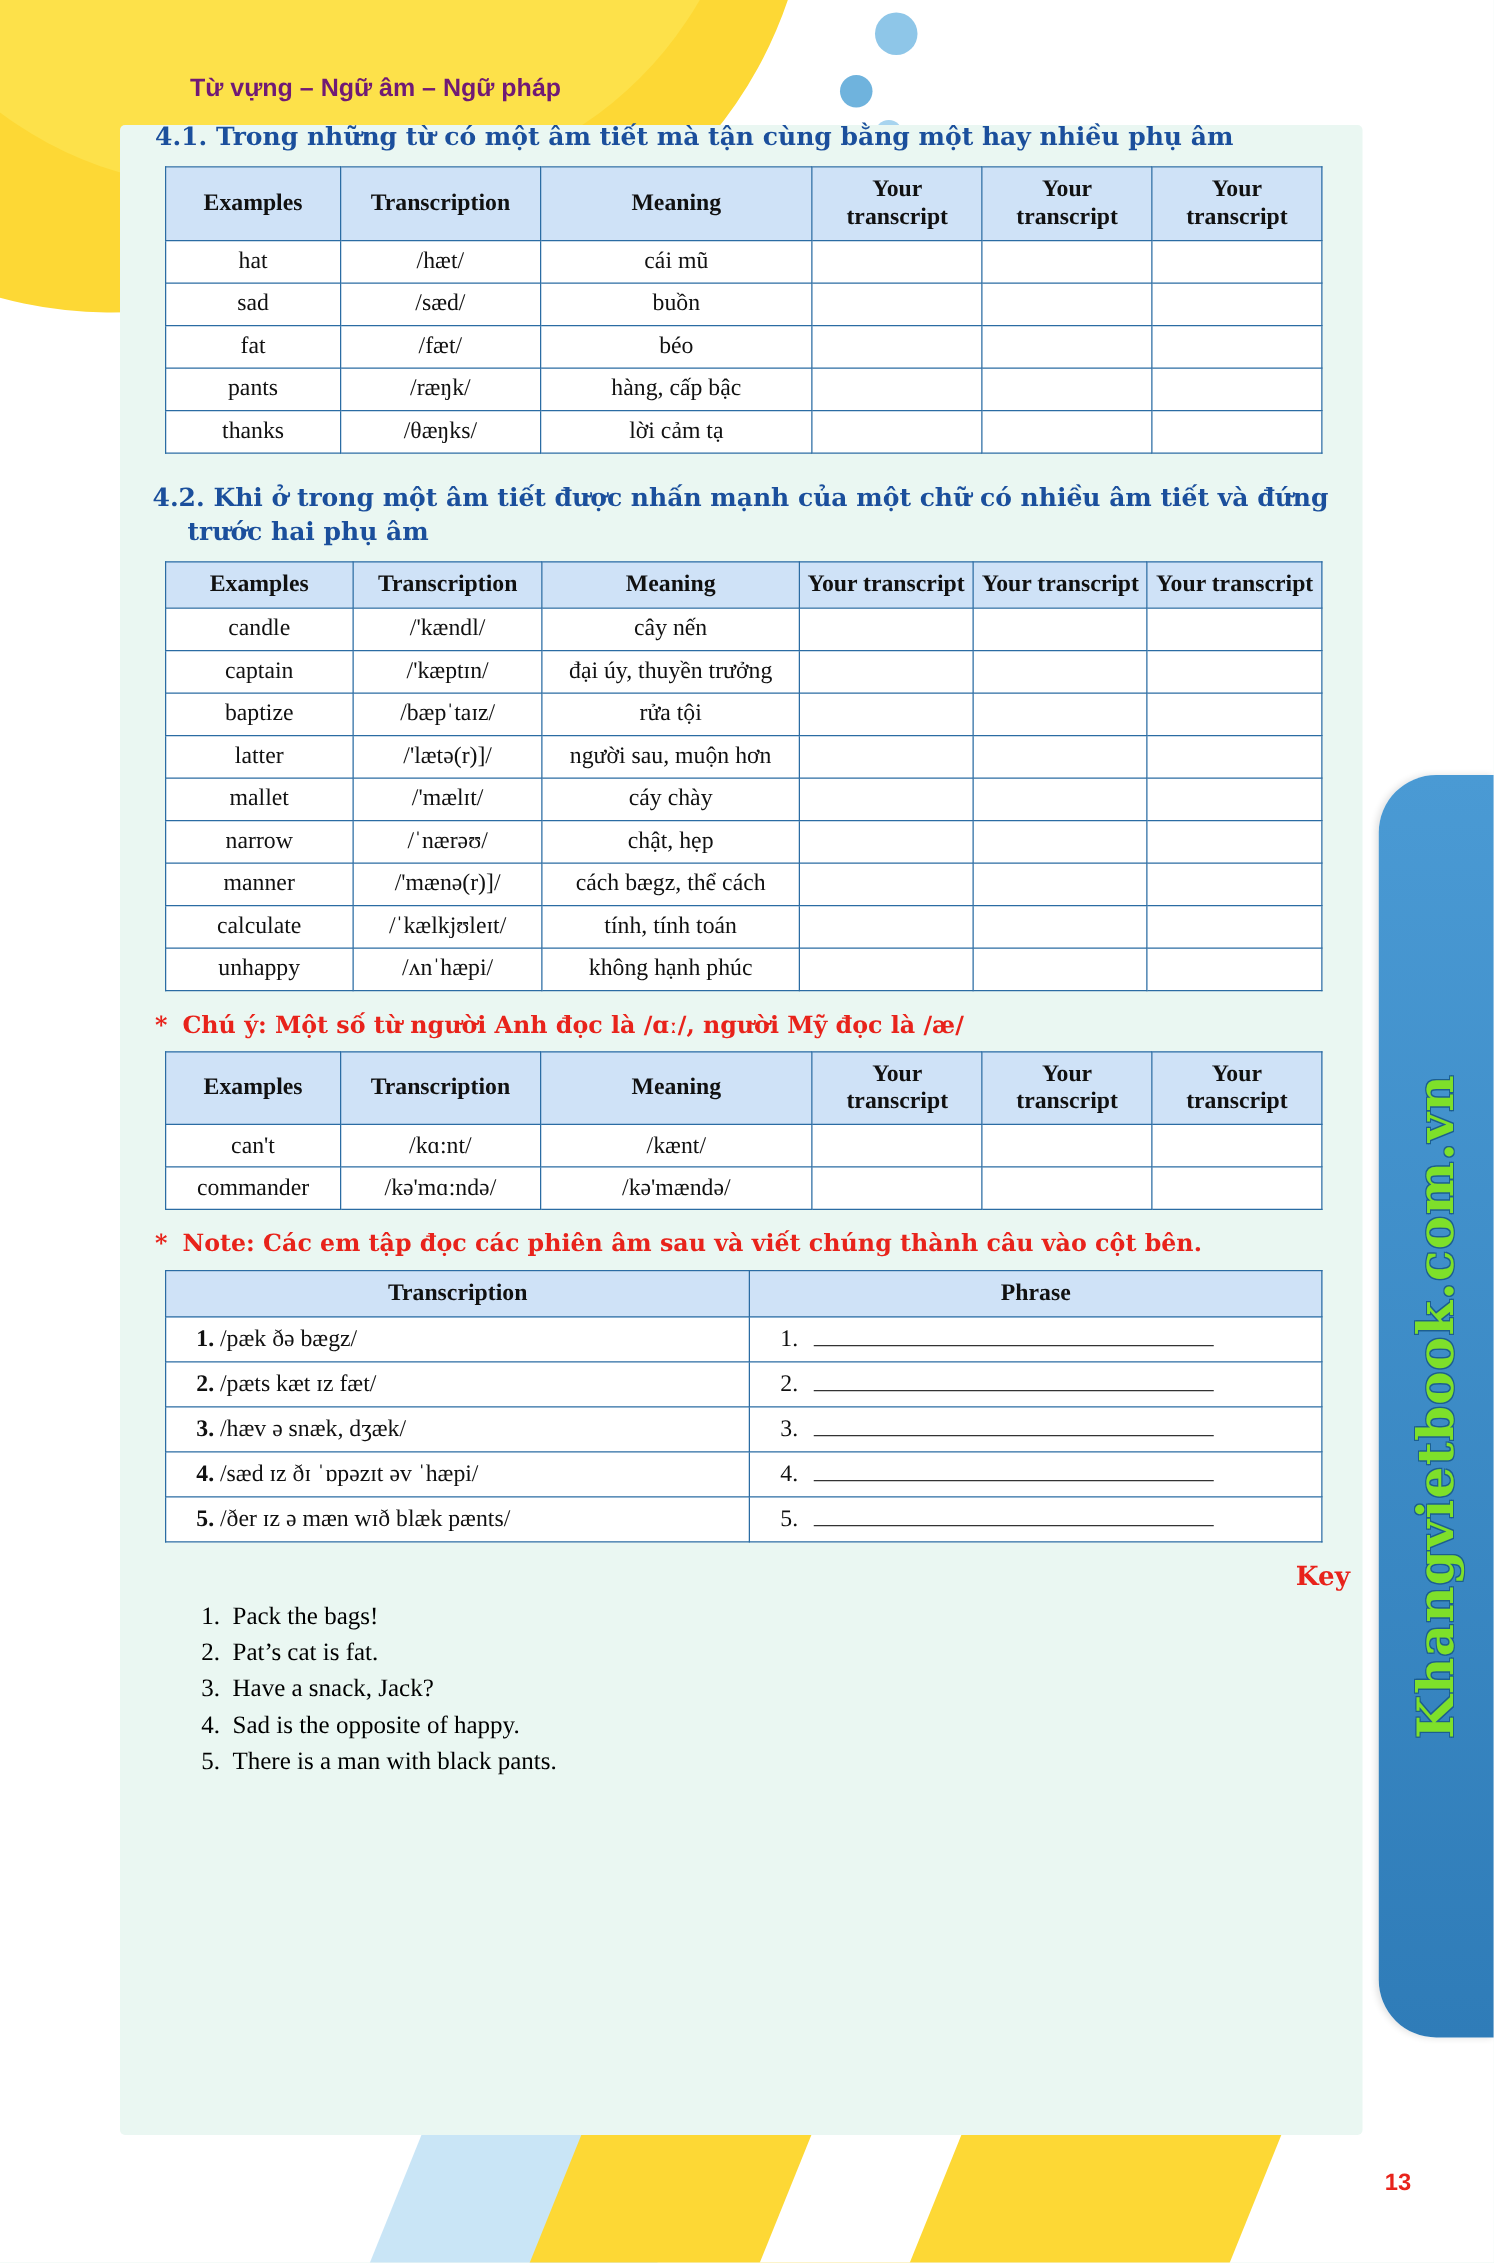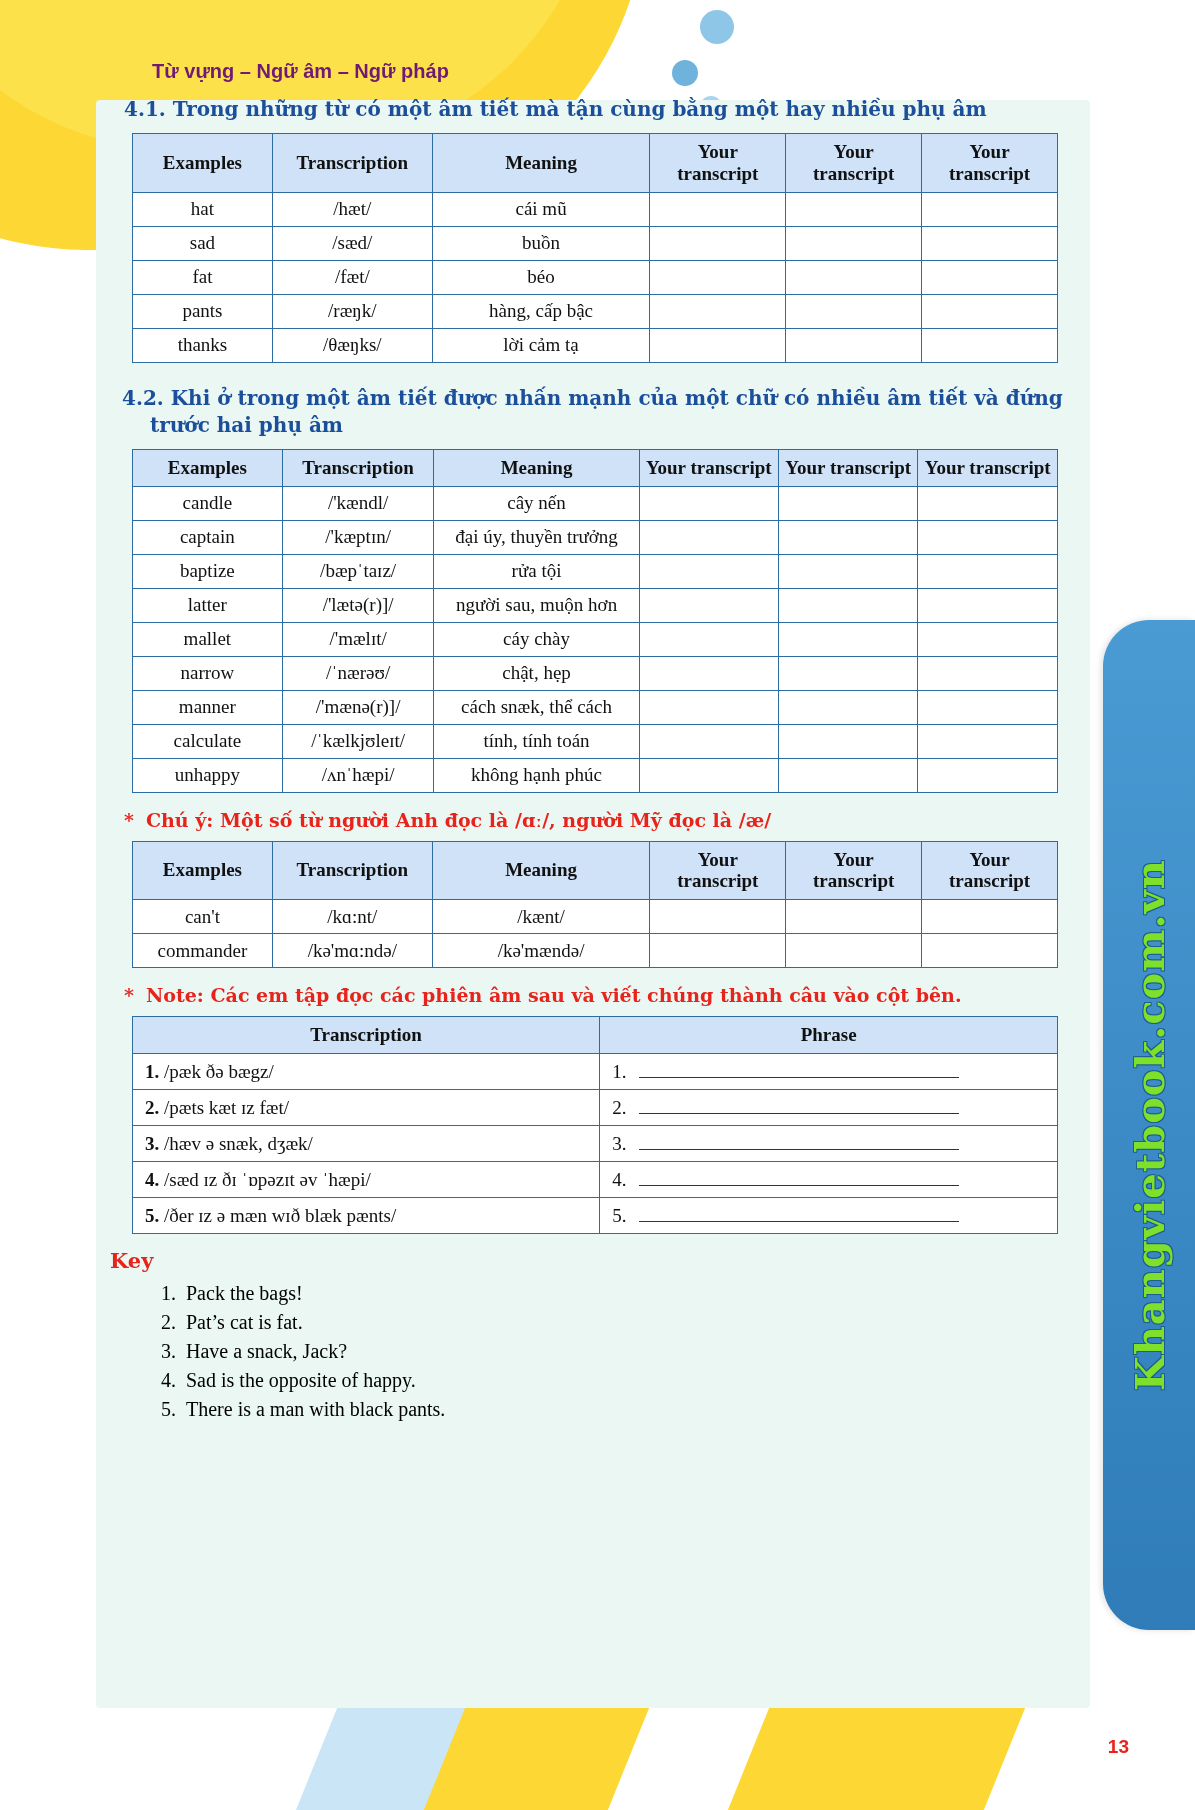--- a/index.html
+++ b/index.html
@@ -170,32 +170,32 @@
   .t6 td { height: 34px; }
 
   .t6b col.c1 { width: 146px; }
   .t6b col.c2 { width: 148px; }
   .t6b col.c3 { width: 200px; }
 
   
   .t2 { width: 926px; }
   .t2 col.p1 { width: 468px; }
   .t2 col.p2 { width: 458px; }
-  .t2 td { height: 36px; text-align: left; padding-left: 12px; font-size: 19px; }
+  .t2 td { height: 36px; text-align: left; padding-left: 24px; font-size: 19px; }
   .t2 .num { font-weight: bold; }
   .blank-line {
     display: inline-block;
     width: 320px;
     border-bottom: 1px solid #333;
     height: 15px;
     margin-left: 8px;
   }
 
   .key-title {
-    text-align: left;
+    text-align: right;
     font-family: "DejaVu Serif", serif;
     font-weight: bold;
     font-size: 21px;
     color: #e8231b;
     margin: 14px 0 6px 0;
   }
   .key-list {
     margin: 0 0 0 40px;
     font-size: 20px;
     line-height: 1.45;
@@ -369,21 +369,21 @@
         <td>narrow</td>
         <td>/ˈnærəʊ/</td>
         <td>chật, hẹp</td>
         <td></td>
         <td></td>
         <td></td>
       </tr>
       <tr>
         <td>manner</td>
         <td>/'mænə(r)]/</td>
-        <td>cách snæk, thể cách</td>
+        <td>cách bægz, thể cách</td>
         <td></td>
         <td></td>
         <td></td>
       </tr>
       <tr>
         <td>calculate</td>
         <td>/ˈkælkjʊleɪt/</td>
         <td>tính, tính toán</td>
         <td></td>
         <td></td>

